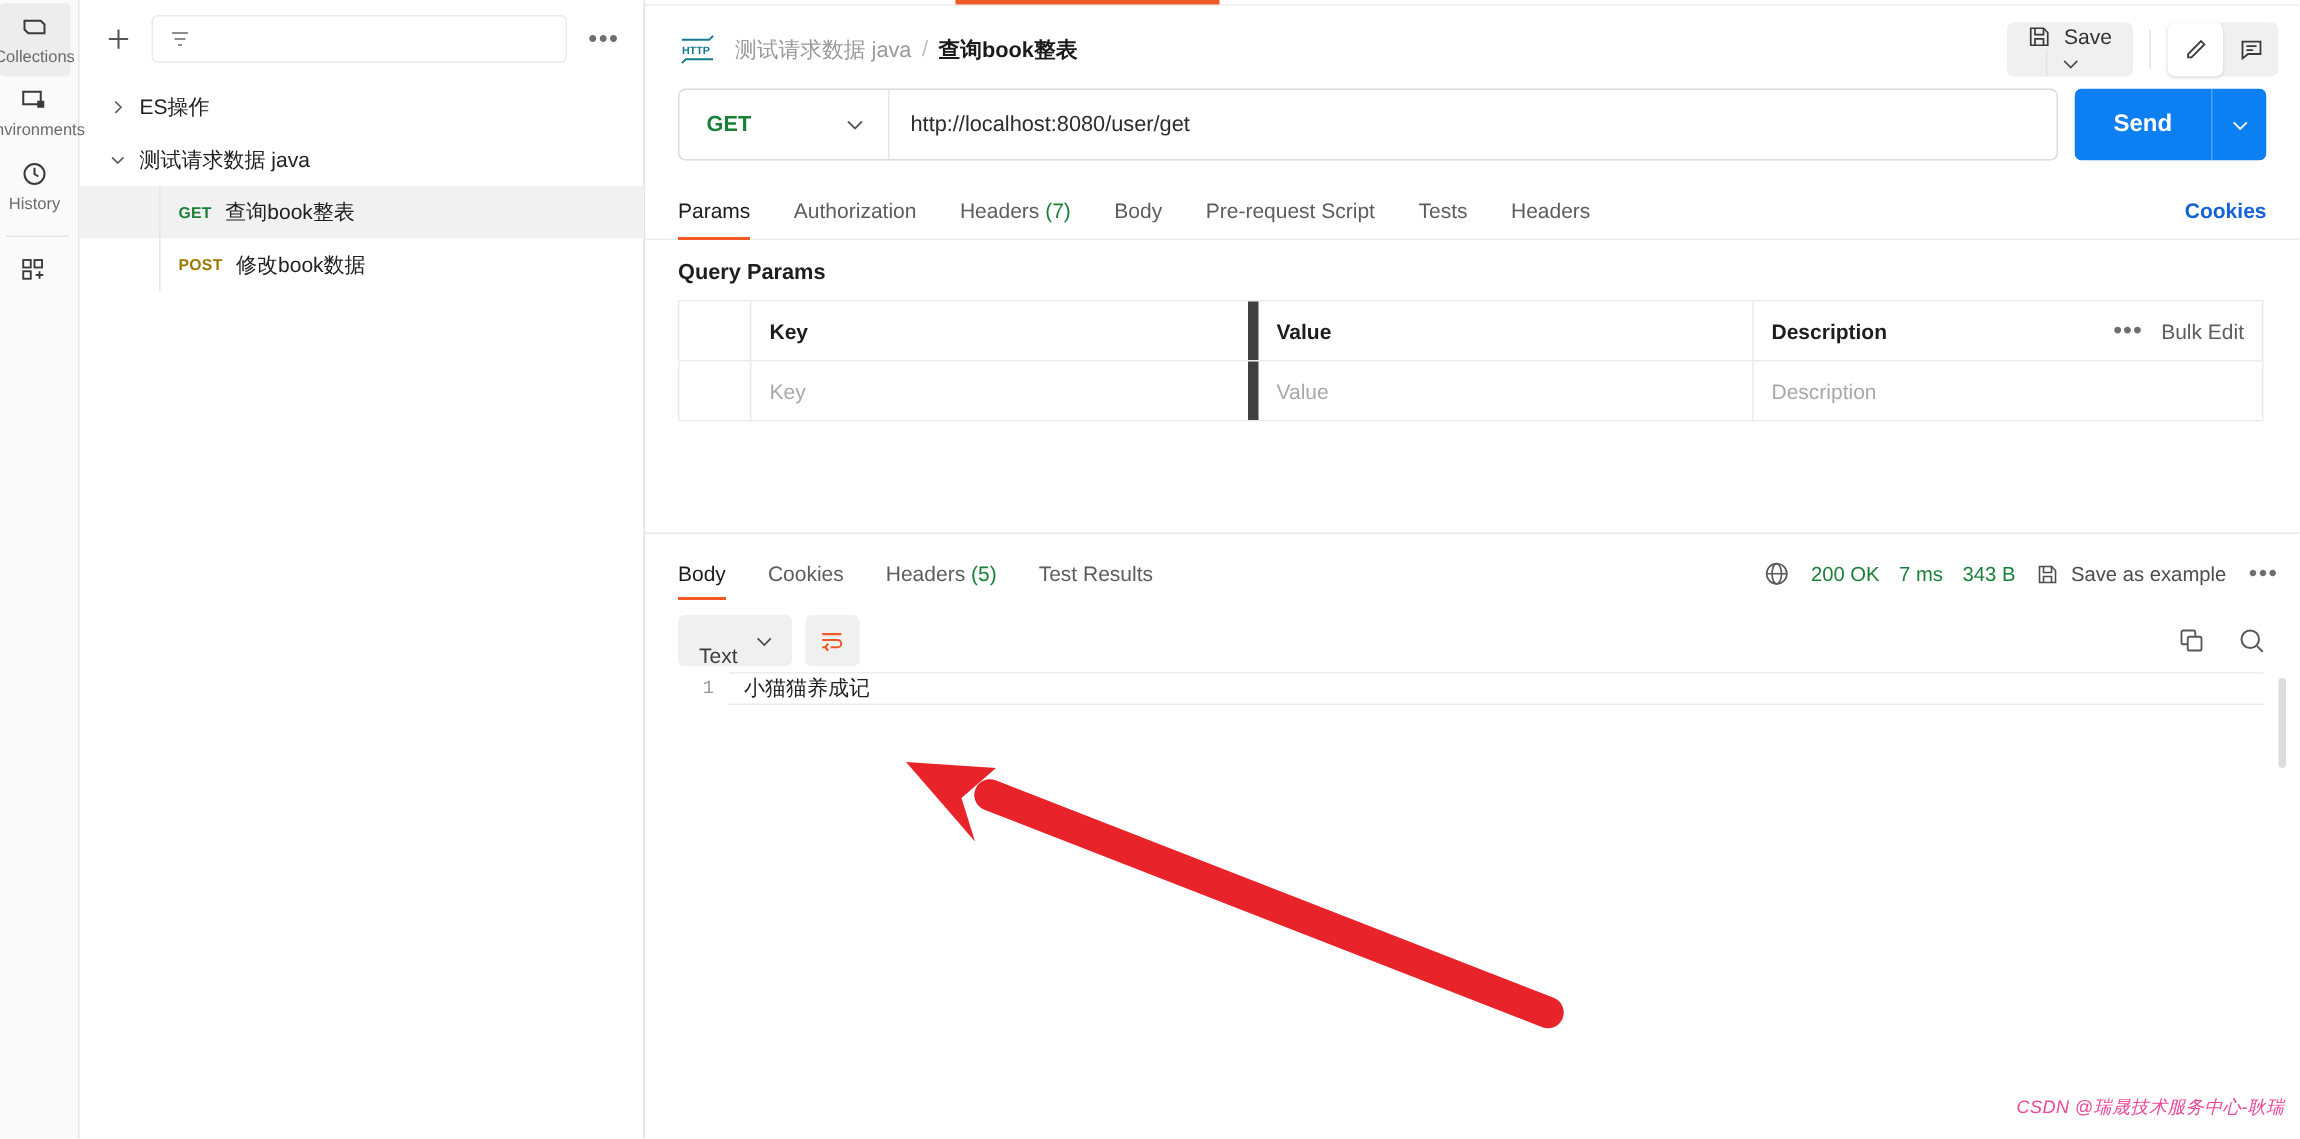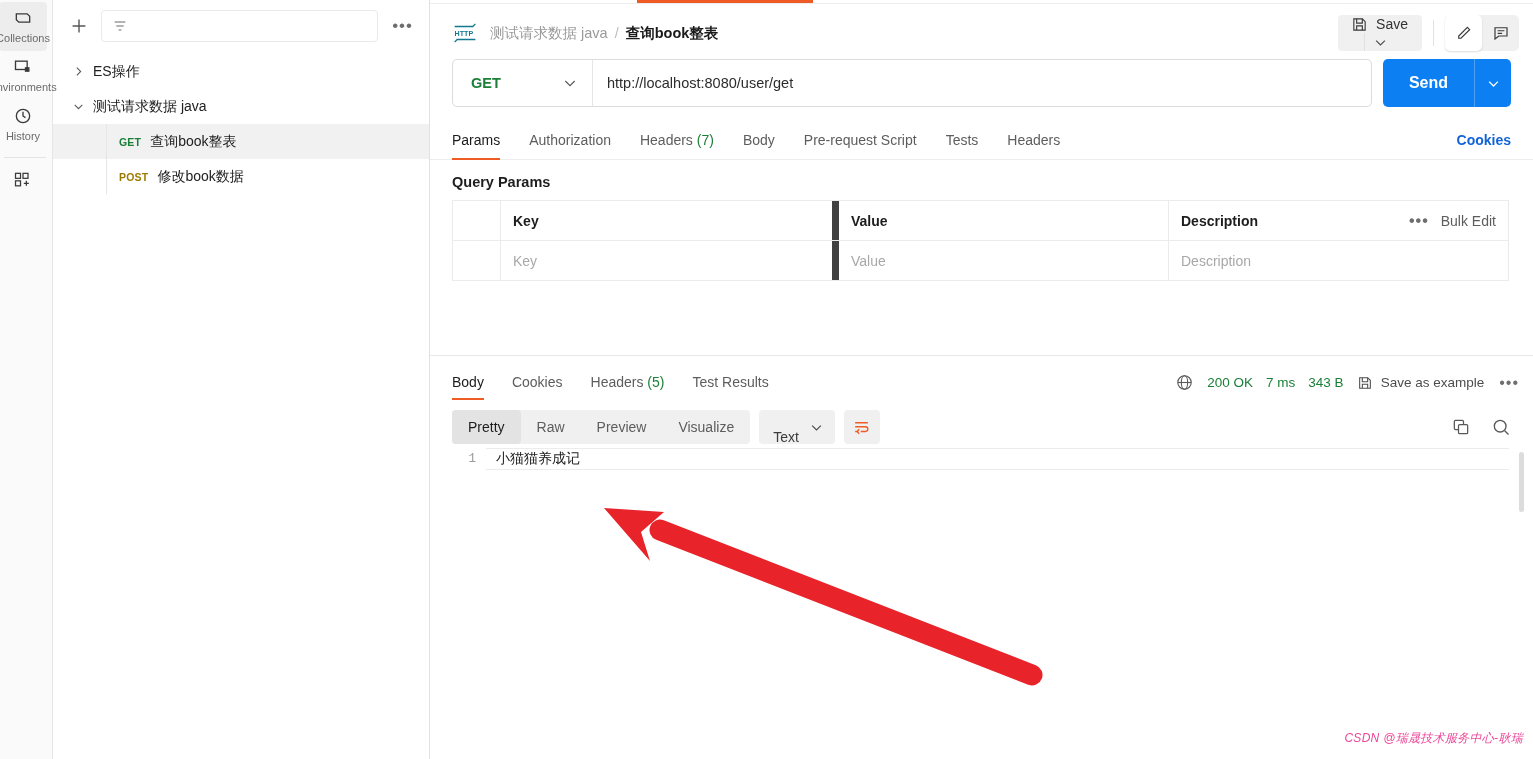--- a/index.html
+++ b/index.html
@@ -399,26 +399,20 @@
             <path d="M4 4h12l4 4v12H4z"></path>
               <path d="M8 4v6h8V4M8 20v-6h8v6"></path>
           </svg>
           <span>Save as example</span>
         </span>
         <span class="meta-dots">•••</span>
       </div>
     </div>
 
     <div class="bodybar">
-      <div class="segbox">
-        <div class="seg active">Pretty</div>
-        <div class="seg">Raw</div>
-        <div class="seg">Preview</div>
-        <div class="seg">Visualize</div>
-      </div>
       <div class="typebox">
         <span>Text</span>
         <svg width="15" height="15" viewBox="0 0 24 24" fill="none" stroke="#4a4a4a" stroke-width="1.8">
             <path d="M5 9l7 7 7-7"></path>
           </svg>
       </div>
       <div class="wrapbtn">
         <svg width="19" height="19" viewBox="0 0 24 24" fill="none" stroke="#ef5b25" stroke-width="1.7">
           <path d="M4 6h16M4 11h13a3 3 0 010 6h-6M4 17h4"></path>
             <path d="M9 14l-2.5 3L9 20"></path>

